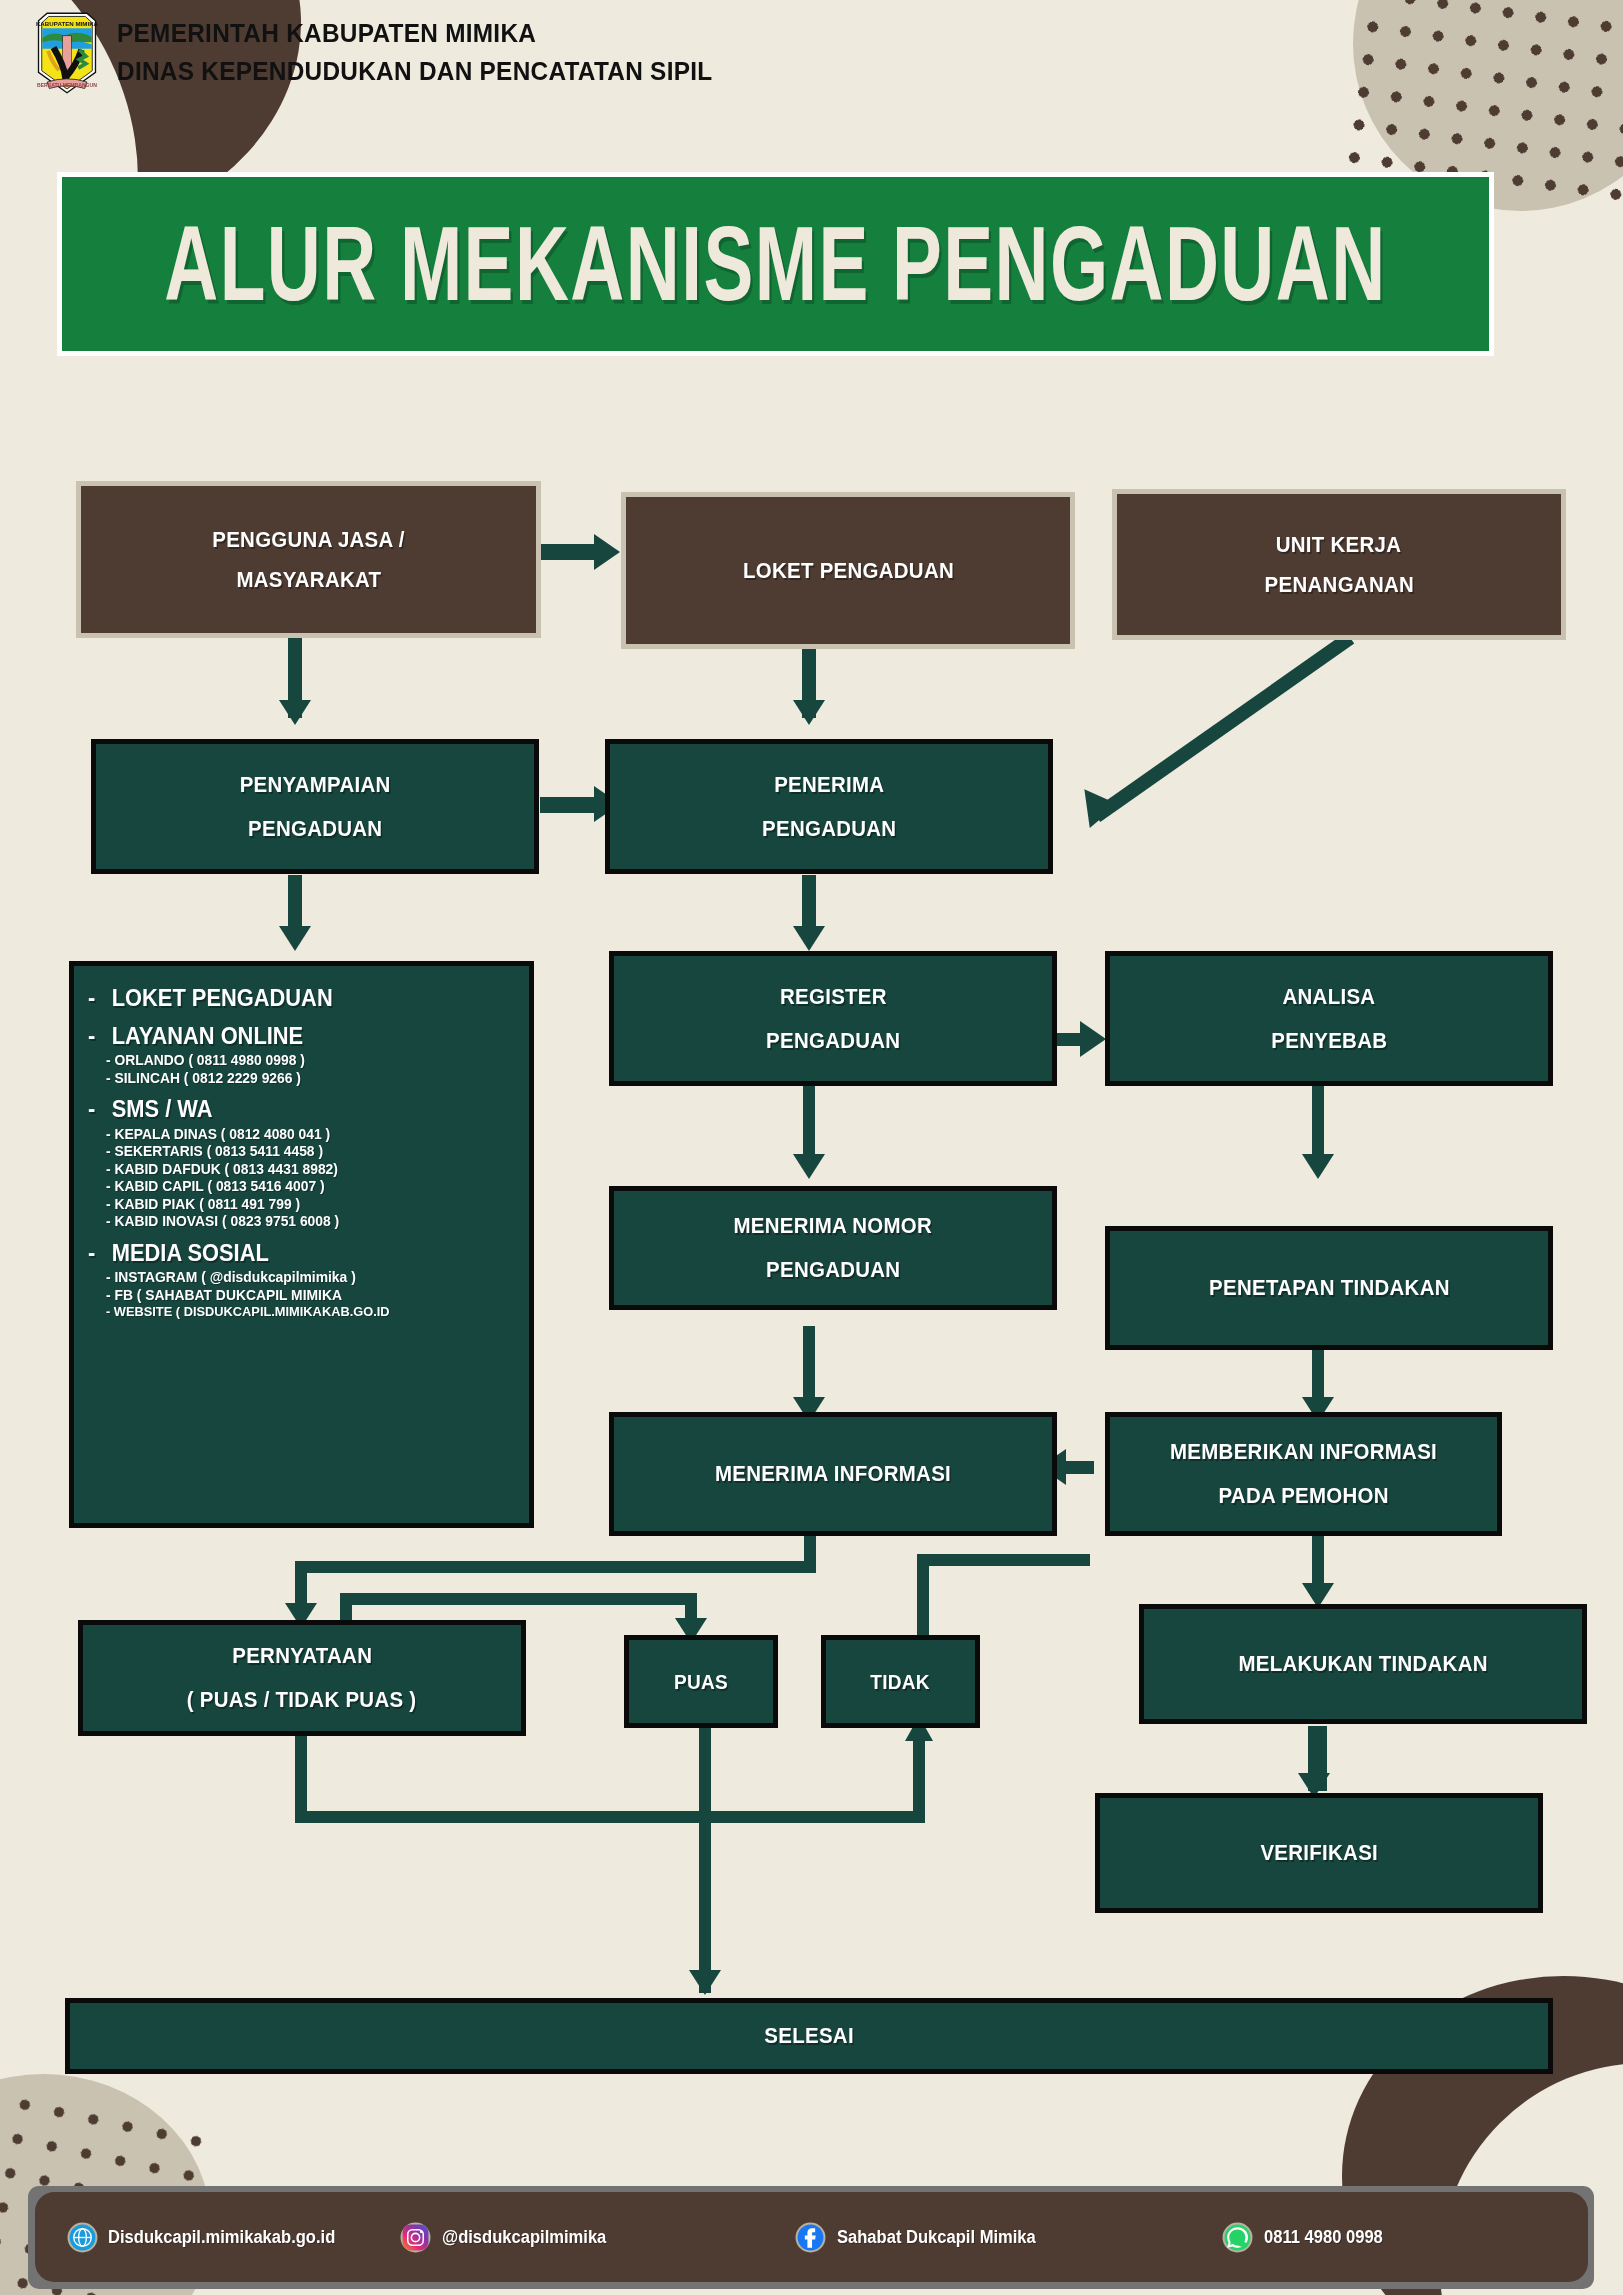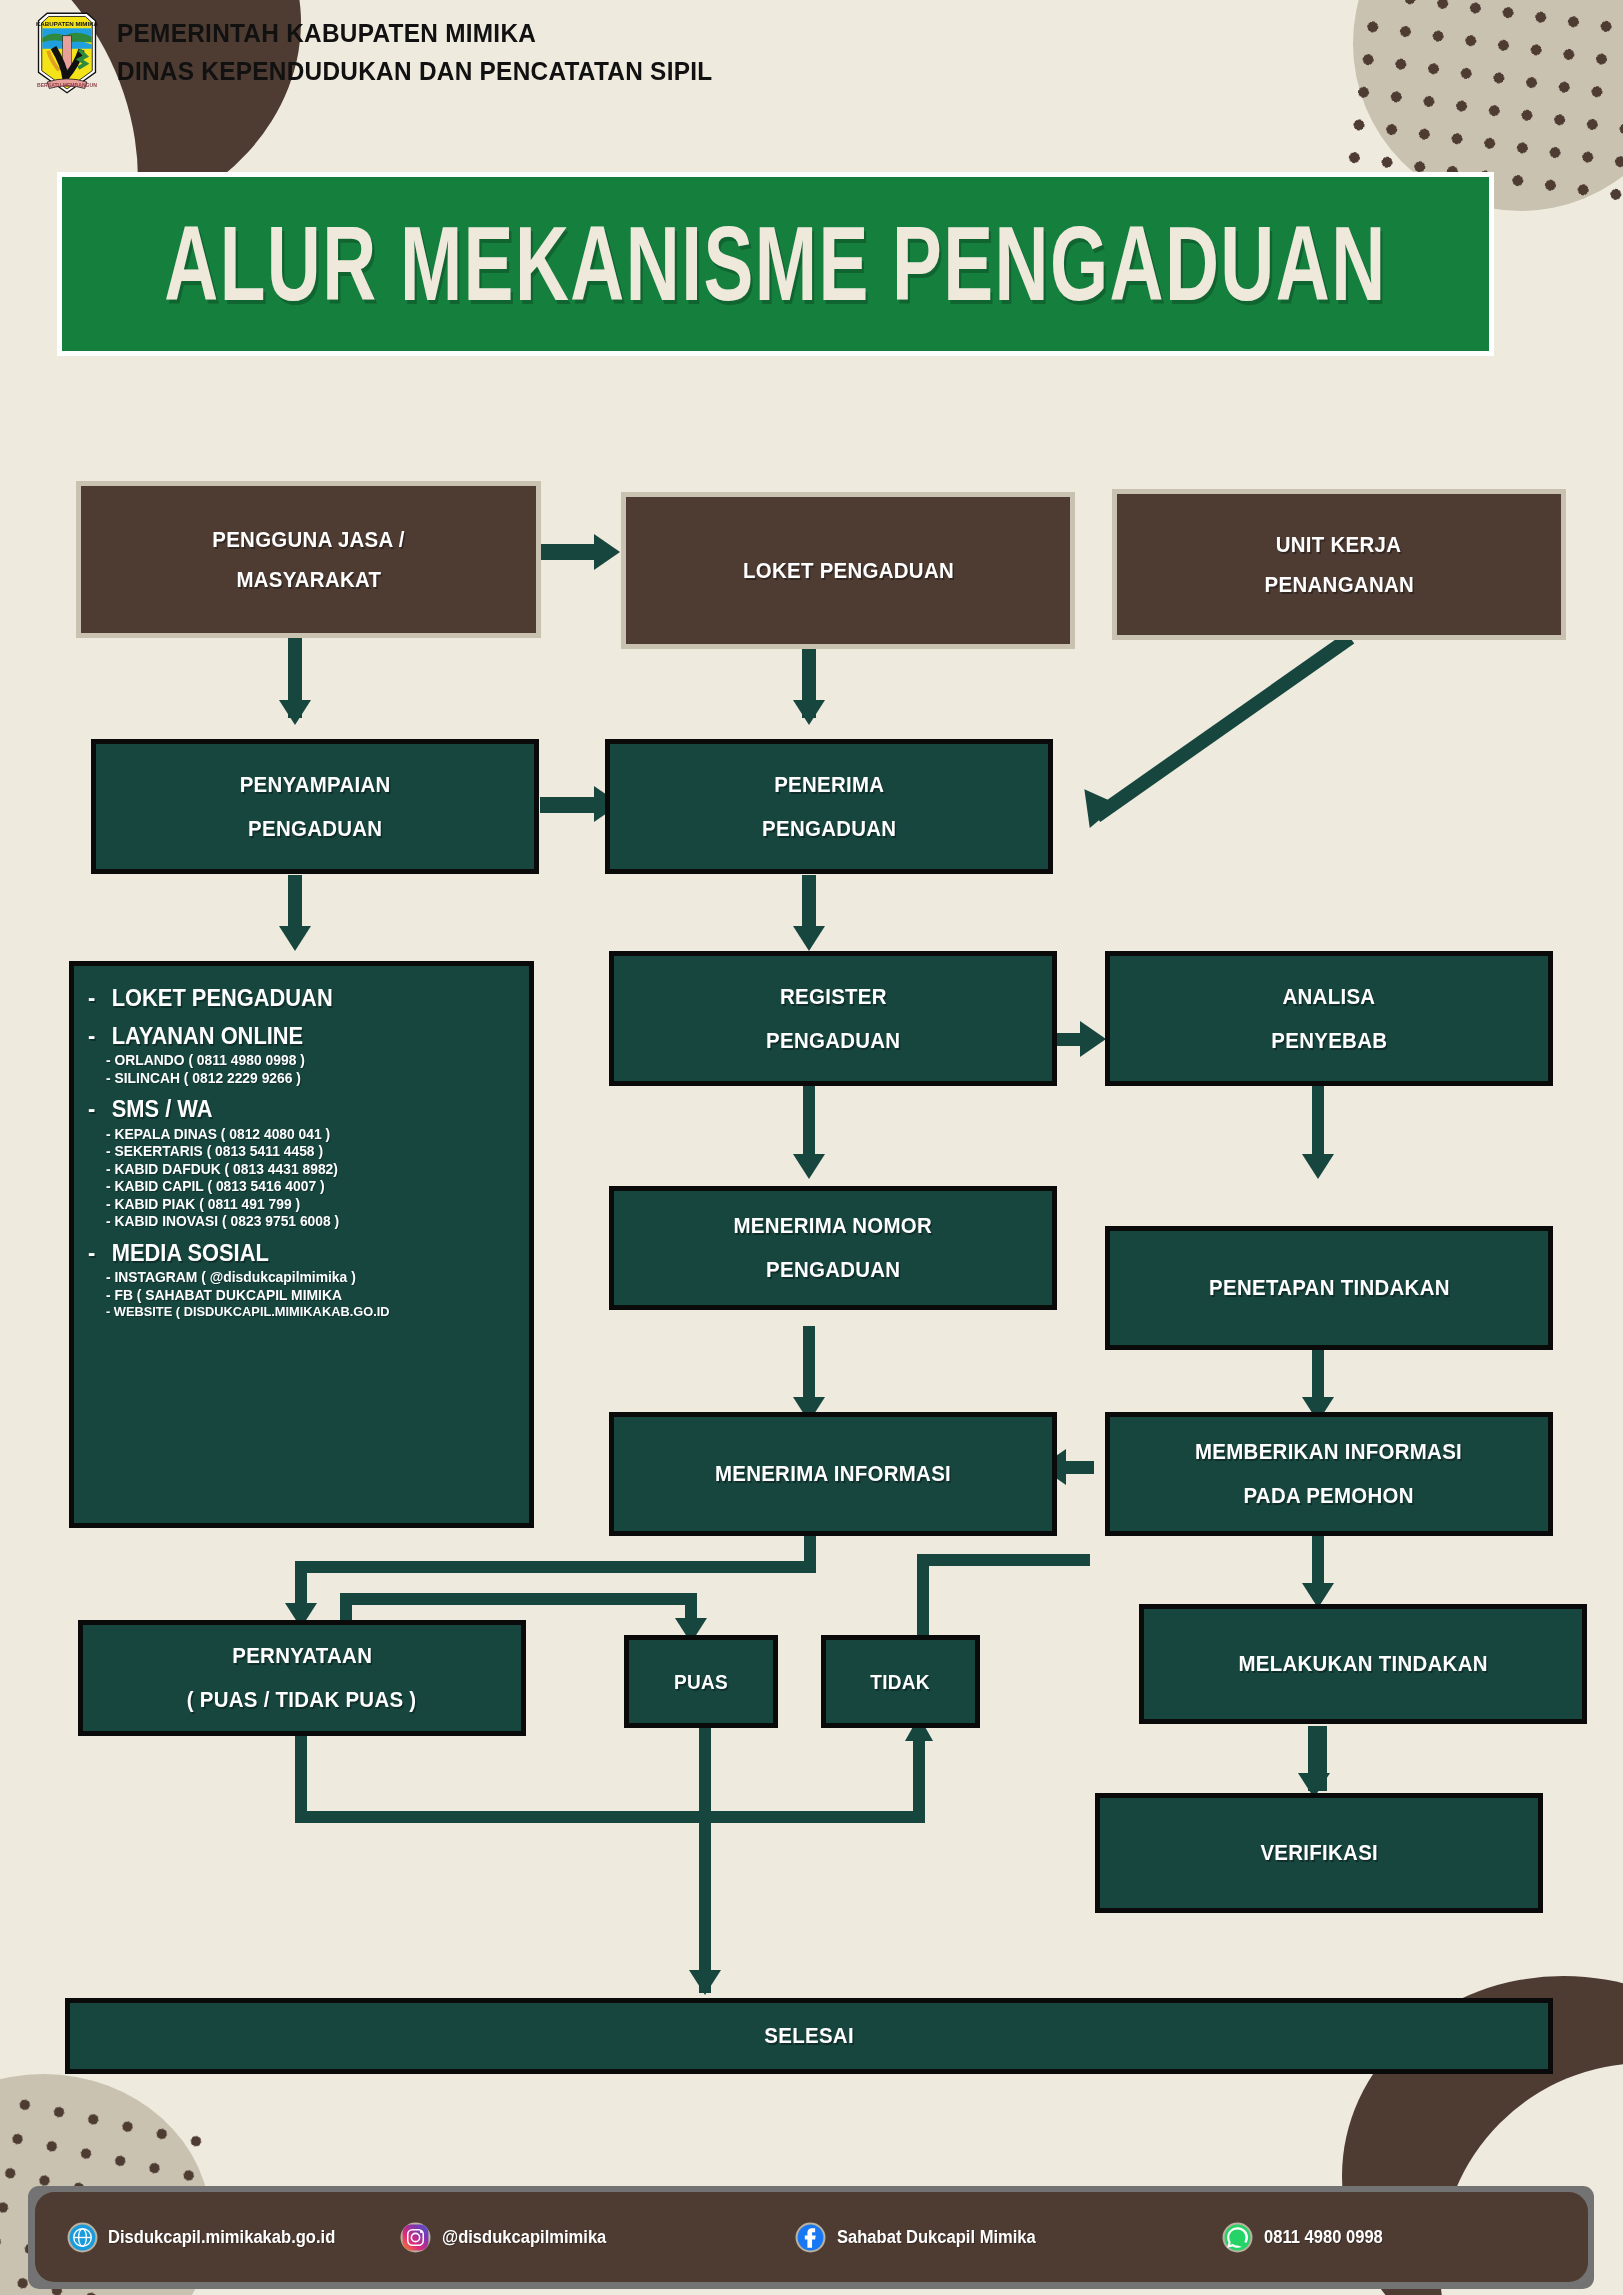--- a/index.html
+++ b/index.html
@@ -395,21 +395,21 @@
       <div class="line">PENETAPAN TINDAKAN</div>
     </div>
   </div>
 
   <div class="node green" style="left:609px; top:1412px; width:448px; height:124px;">
     <div class="inner">
       <div class="line">MENERIMA INFORMASI</div>
     </div>
   </div>
 
-  <div class="node green" style="left:1105px; top:1412px; width:448px; height:124px;">
+  <div class="node green" style="left:1105px; top:1412px; width:397px; height:124px;">
     <div class="inner">
       <div class="line">MEMBERIKAN INFORMASI</div>
       <div class="line">PADA PEMOHON</div>
     </div>
   </div>
 
   <div class="node green" style="left:78px; top:1620px; width:448px; height:116px;">
     <div class="inner">
       <div class="line">PERNYATAAN</div>
       <div class="line">( PUAS / TIDAK PUAS )</div>

